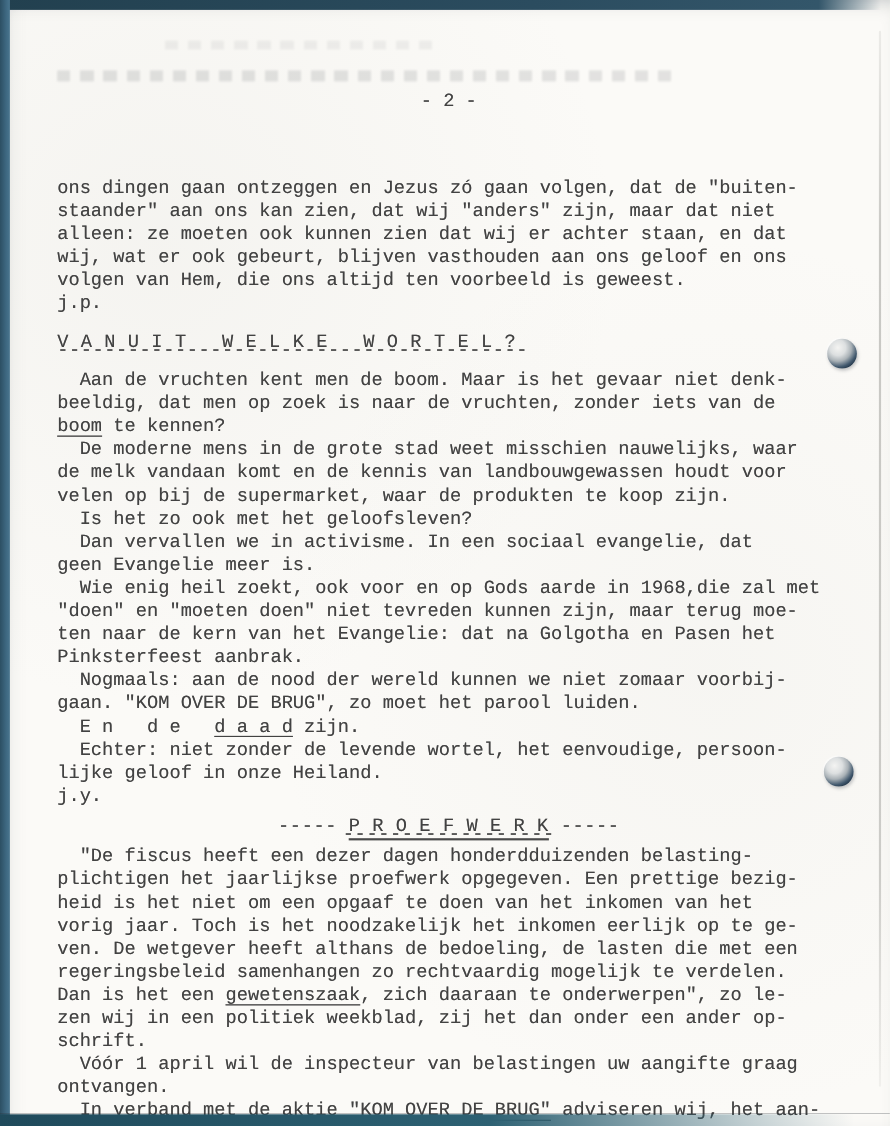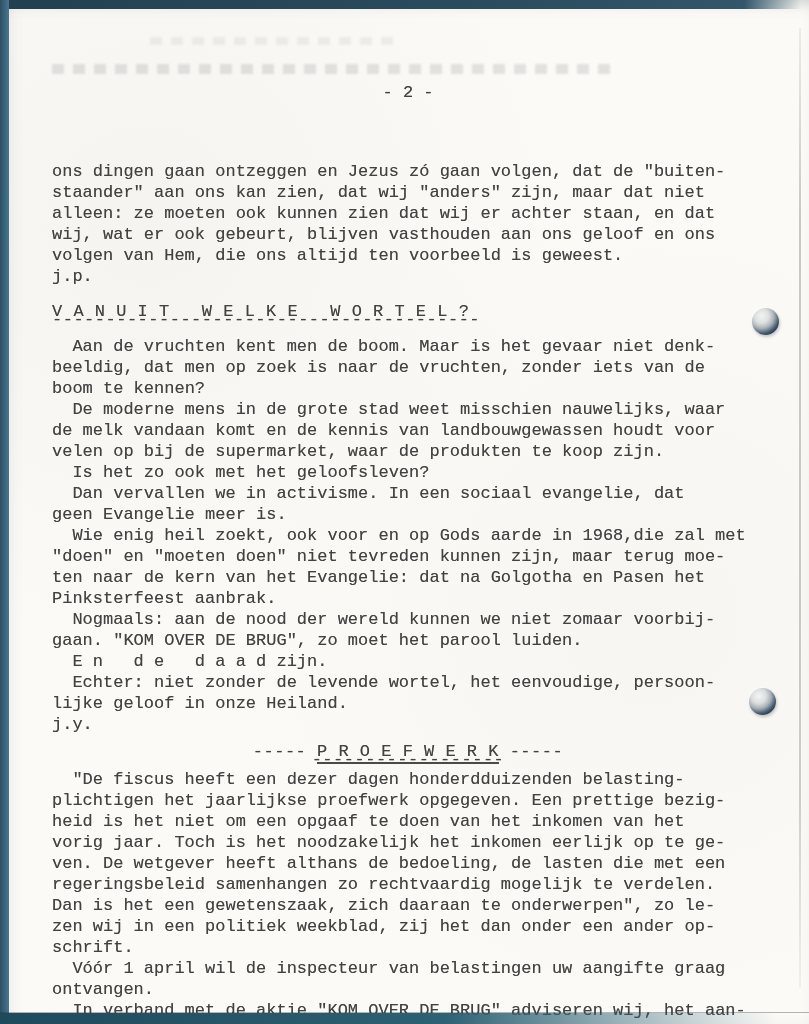--- a/index.html
+++ b/index.html
@@ -54,21 +54,21 @@
   .content{
     position:absolute;top:40px;left:52px;width:712px;
     font-size:17px;line-height:21px;color:#424242;
     white-space:pre;
     text-shadow:0 0 .5px rgba(66,66,66,.55);
   }
   .pagenum{text-align:center;margin-bottom:0;}
   .blocks{margin-top:16px;}
   .para{margin:0;}
   .line{white-space:pre;}
-  .u{text-underline-offset:4px;}
+  .u{text-decoration:underline;text-underline-offset:4px;}
   .sig{text-align:left;padding-right:52px;}
   .sig.jy{padding-right:16px;font-family:Liberation Mono, monospace;}
   .heading{margin-top:14px;margin-bottom:9px;letter-spacing:.5px;}
   .heading .dashrow{margin-top:-9px;line-height:14px;}
   .heading.centered{text-align:center;margin-top:6px;margin-bottom:2px;}
   .heading.centered .solid-u{border-bottom:2px solid #4a4a4a;padding-bottom:1px;}
 </style>
 </head>
 <body>
 

